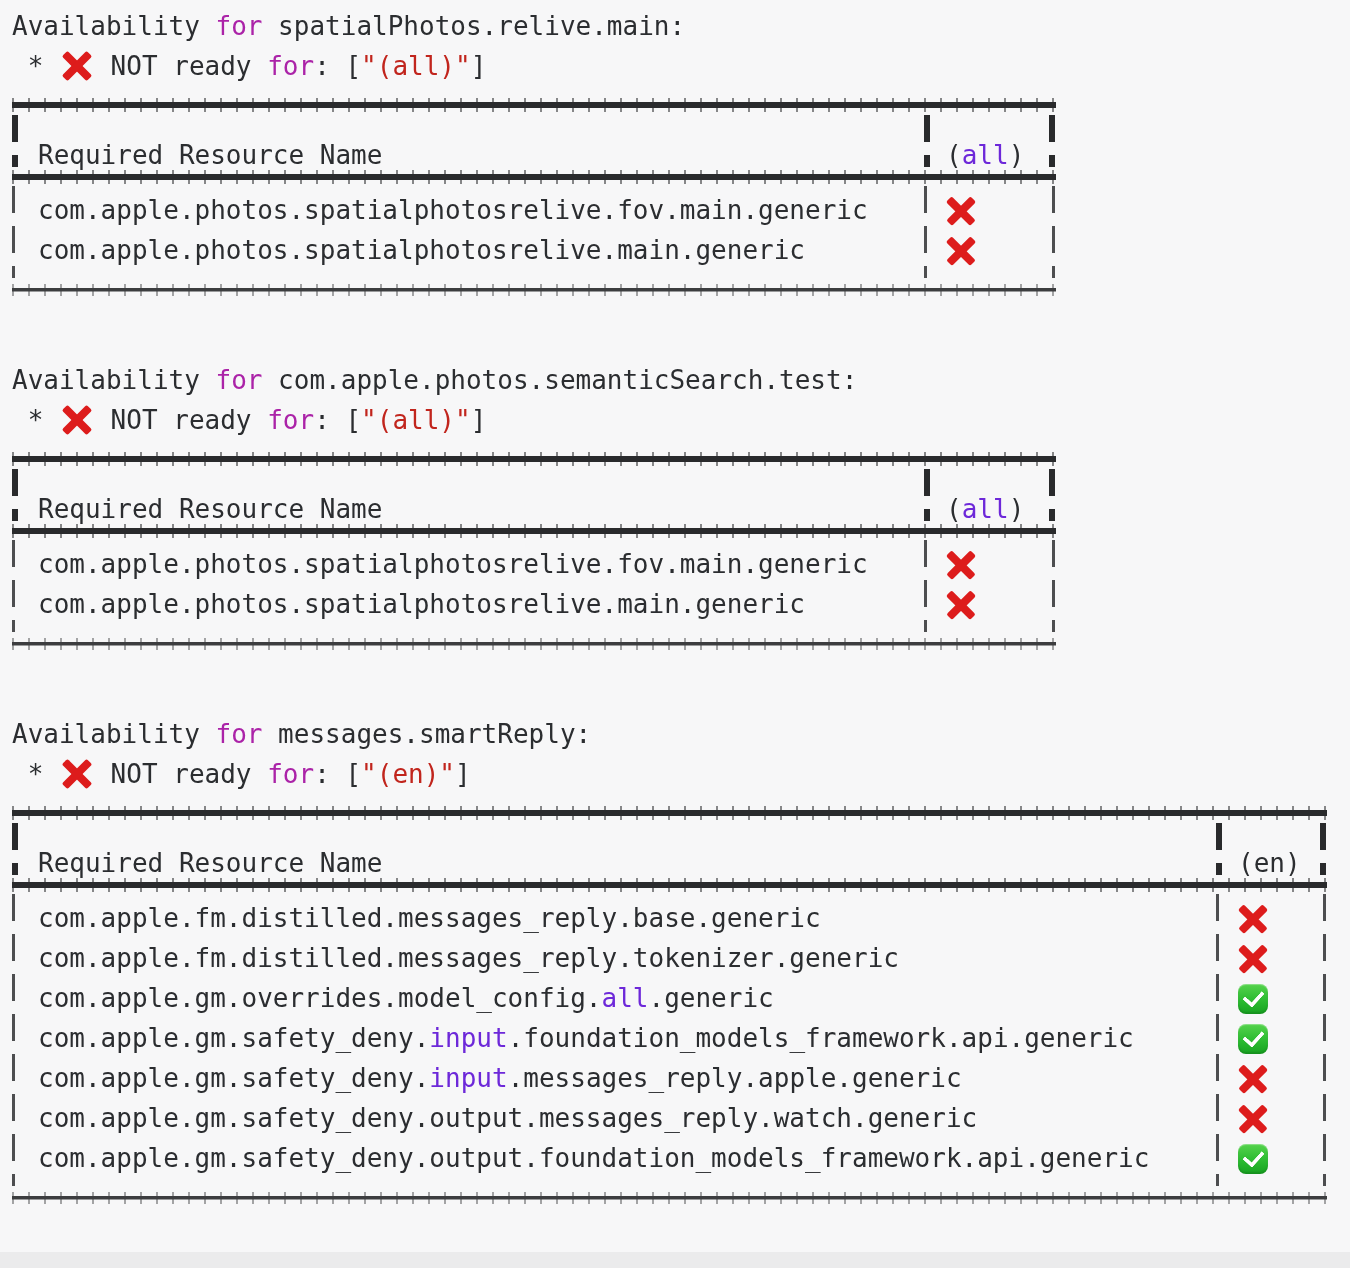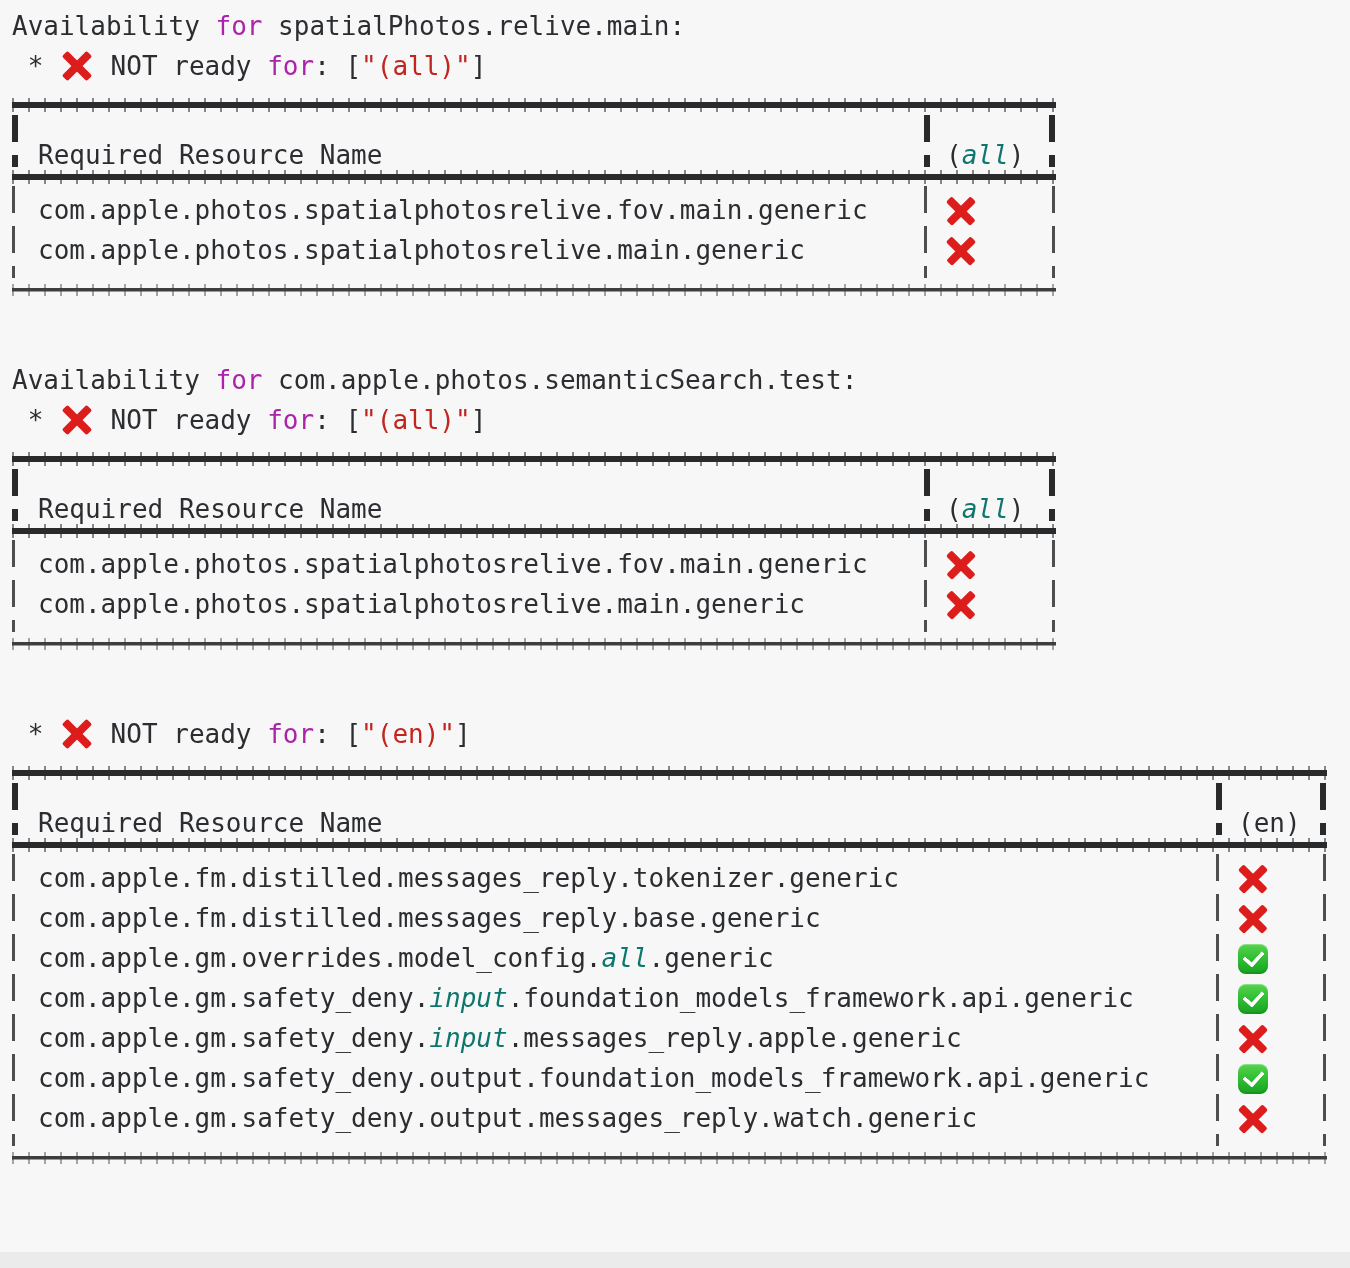--- a/index.html
+++ b/index.html
@@ -9,21 +9,21 @@
     font-family:"DejaVu Sans Mono","Liberation Mono",monospace;
     font-size:26px;color:#2b2d30;
     -webkit-font-smoothing:antialiased;
   }
   .content{padding:6px 13px 0 12px;}
   .section + .section{margin-top:64px;}
 
   .line{white-space:pre;height:40px;line-height:40px;}
   .kw{color:#ab23a8;}
   .str{color:#c1251d;}
-  .hl{color:#0f766e;font-style:italic;}
+  .hl{color:#6d28d9;}
 
   
   .xmark{display:inline-block;width:30px;height:30px;position:relative;vertical-align:-6px;margin:0 3px;}
   .xmark::before,.xmark::after{
     content:"";position:absolute;top:50%;left:50%;width:35px;height:8px;border-radius:2px;background:#dd1c1c;
   }
   .xmark::before{transform:translate(-50%,-50%) rotate(45deg);}
   .xmark::after{transform:translate(-50%,-50%) rotate(-45deg);}
 
   
@@ -140,63 +140,64 @@
         <div class="row">
           <span class="cell-name"><span>com.apple.photos.spatialphotosrelive.main.generic</span><span class="hl"></span><span></span></span>
           <span class="cell-status"><span class="status-icon" data-status="cross"></span></span>
         </div>
       </div>
       <div class="hline light"></div>
     </div>
   </div>
 
   <div class="section">
+    <div class="line"><span>Availability </span><span class="kw">for</span><span> messages.smartReply:</span></div>
     <div class="line"><span> * </span><span class="xmark"></span><span> NOT ready </span><span class="kw">for</span><span>: [</span><span class="str">"(en)"</span><span>]</span></div>
 
     <div class="tbl t3">
       <div class="hline heavy"></div>
       <div class="head">
         <i class="vbar at-left"></i>
         <i class="vbar at-sep"></i>
         <i class="vbar at-right"></i>
         <span class="cell-name">Required Resource Name</span>
         <span class="cell-status"><span>(en)</span><span class="hl"></span><span></span></span>
       </div>
       <div class="hline heavy"></div>
       <div class="body">
         <i class="vbar light at-left"></i>
         <i class="vbar light at-sep"></i>
         <i class="vbar light at-right"></i>
         <div class="row">
+          <span class="cell-name"><span>com.apple.fm.distilled.messages_reply.base.generic</span><span class="hl"></span><span></span></span>
+          <span class="cell-status"><span class="status-icon" data-status="cross"></span></span>
+        </div>
+        <div class="row">
           <span class="cell-name"><span>com.apple.fm.distilled.messages_reply.tokenizer.generic</span><span class="hl"></span><span></span></span>
-          <span class="cell-status"><span class="status-icon" data-status="cross"></span></span>
-        </div>
-        <div class="row">
-          <span class="cell-name"><span>com.apple.fm.distilled.messages_reply.base.generic</span><span class="hl"></span><span></span></span>
           <span class="cell-status"><span class="status-icon" data-status="cross"></span></span>
         </div>
         <div class="row">
           <span class="cell-name"><span>com.apple.gm.overrides.model_config.</span><span class="hl">all</span><span>.generic</span></span>
           <span class="cell-status"><span class="status-icon" data-status="check"></span></span>
         </div>
         <div class="row">
           <span class="cell-name"><span>com.apple.gm.safety_deny.</span><span class="hl">input</span><span>.foundation_models_framework.api.generic</span></span>
           <span class="cell-status"><span class="status-icon" data-status="check"></span></span>
         </div>
         <div class="row">
           <span class="cell-name"><span>com.apple.gm.safety_deny.</span><span class="hl">input</span><span>.messages_reply.apple.generic</span></span>
           <span class="cell-status"><span class="status-icon" data-status="cross"></span></span>
         </div>
         <div class="row">
+          <span class="cell-name"><span>com.apple.gm.safety_deny.output.messages_reply.watch.generic</span><span class="hl"></span><span></span></span>
+          <span class="cell-status"><span class="status-icon" data-status="cross"></span></span>
+        </div>
+        <div class="row">
           <span class="cell-name"><span>com.apple.gm.safety_deny.output.foundation_models_framework.api.generic</span><span class="hl"></span><span></span></span>
           <span class="cell-status"><span class="status-icon" data-status="check"></span></span>
-        </div>
-        <div class="row">
-          <span class="cell-name"><span>com.apple.gm.safety_deny.output.messages_reply.watch.generic</span><span class="hl"></span><span></span></span>
-          <span class="cell-status"><span class="status-icon" data-status="cross"></span></span>
         </div>
       </div>
       <div class="hline light"></div>
     </div>
   </div>
 
 </div>
 
 <div class="footer-band"></div>
 

